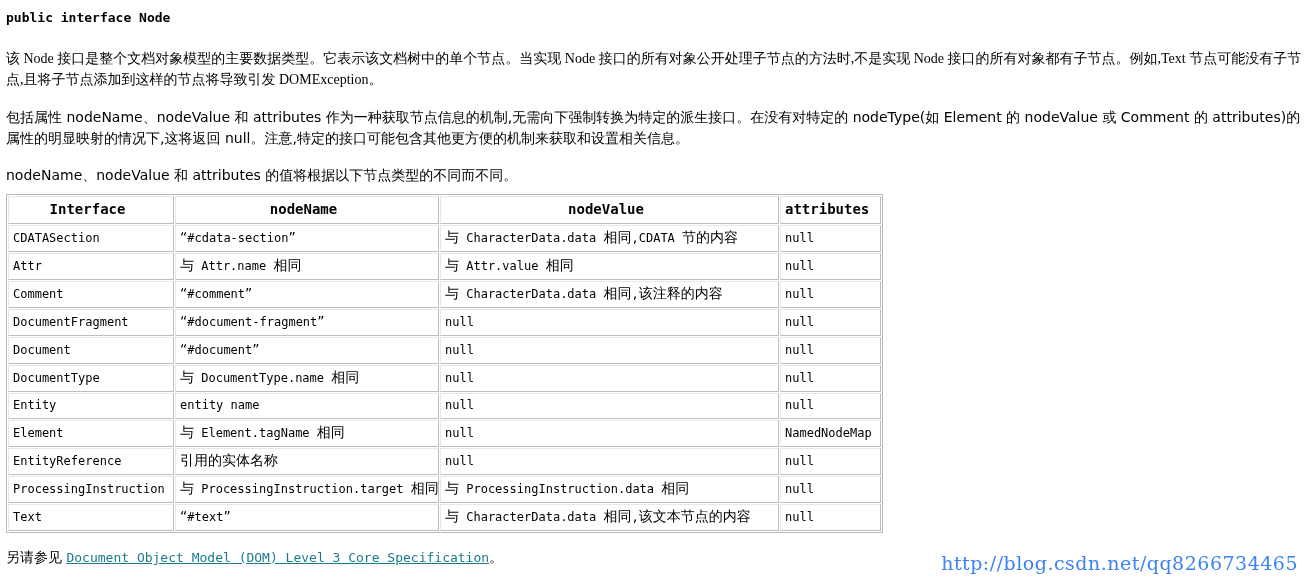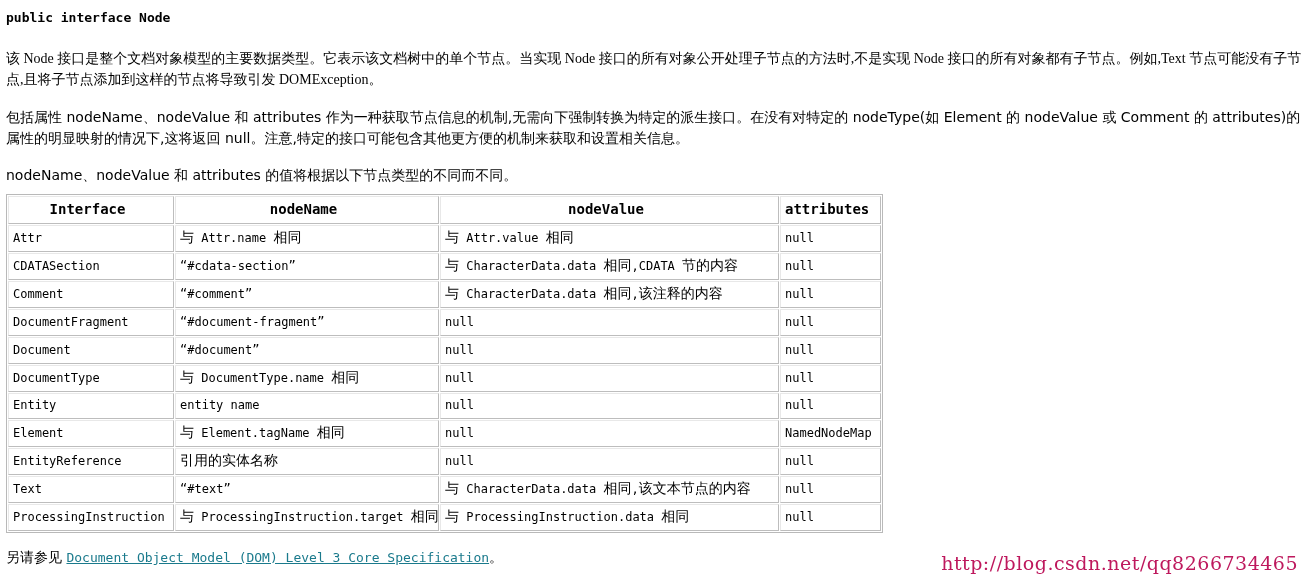--- a/index.html
+++ b/index.html
@@ -145,32 +145,32 @@
     <thead>
       <tr>
         <th>Interface</th>
         <th>nodeName</th>
         <th>nodeValue</th>
         <th>attributes</th>
       </tr>
     </thead>
     <tbody>
         <tr>
+          <td><span class="code">CDATASection</span></td>
+          <td><span class="cjk">“</span><span class="code">#cdata-section</span><span class="cjk">”</span></td>
+          <td><span class="cjk">与</span><span class="code"> CharacterData.data </span><span class="cjk">相同</span><span class="code">,CDATA </span><span class="cjk">节的内容</span></td>
+          <td><span class="code">null</span></td>
+        </tr>
+        <tr>
           <td><span class="code">Attr</span></td>
           <td><span class="cjk">与</span><span class="code"> Attr.name </span><span class="cjk">相同</span></td>
           <td><span class="cjk">与</span><span class="code"> Attr.value </span><span class="cjk">相同</span></td>
           <td><span class="code">null</span></td>
         </tr>
         <tr>
-          <td><span class="code">CDATASection</span></td>
-          <td><span class="cjk">“</span><span class="code">#cdata-section</span><span class="cjk">”</span></td>
-          <td><span class="cjk">与</span><span class="code"> CharacterData.data </span><span class="cjk">相同</span><span class="code">,CDATA </span><span class="cjk">节的内容</span></td>
-          <td><span class="code">null</span></td>
-        </tr>
-        <tr>
           <td><span class="code">Comment</span></td>
           <td><span class="cjk">“</span><span class="code">#comment</span><span class="cjk">”</span></td>
           <td><span class="cjk">与</span><span class="code"> CharacterData.data </span><span class="cjk">相同</span><span class="code">,</span><span class="cjk">该注释的内容</span></td>
           <td><span class="code">null</span></td>
         </tr>
         <tr>
           <td><span class="code">DocumentFragment</span></td>
           <td><span class="cjk">“</span><span class="code">#document-fragment</span><span class="cjk">”</span></td>
           <td><span class="code">null</span></td>
           <td><span class="code">null</span></td>
@@ -199,31 +199,31 @@
           <td><span class="code">null</span></td>
           <td><span class="code">NamedNodeMap</span></td>
         </tr>
         <tr>
           <td><span class="code">EntityReference</span></td>
           <td><span class="cjk">引用的实体名称</span></td>
           <td><span class="code">null</span></td>
           <td><span class="code">null</span></td>
         </tr>
         <tr>
+          <td><span class="code">ProcessingInstruction</span></td>
+          <td><span class="cjk">与</span><span class="code"> ProcessingInstruction.target </span><span class="cjk">相同</span></td>
+          <td><span class="cjk">与</span><span class="code"> ProcessingInstruction.data </span><span class="cjk">相同</span></td>
+          <td><span class="code">null</span></td>
+        </tr>
+        <tr>
           <td><span class="code">Text</span></td>
           <td><span class="cjk">“</span><span class="code">#text</span><span class="cjk">”</span></td>
           <td><span class="cjk">与</span><span class="code"> CharacterData.data </span><span class="cjk">相同</span><span class="code">,</span><span class="cjk">该文本节点的内容</span></td>
           <td><span class="code">null</span></td>
         </tr>
-        <tr>
-          <td><span class="code">ProcessingInstruction</span></td>
-          <td><span class="cjk">与</span><span class="code"> ProcessingInstruction.target </span><span class="cjk">相同</span></td>
-          <td><span class="cjk">与</span><span class="code"> ProcessingInstruction.data </span><span class="cjk">相同</span></td>
-          <td><span class="code">null</span></td>
-        </tr>
       </tbody>
   </table>
 
   <div class="seealso"><span>另请参见 </span><a href="#" style="color: rgb(26, 122, 140);">Document Object Model (DOM) Level 3 Core Specification</a><span>。</span></div>
 
 </div>
 
-<div class="watermark" style="color: #be185d;">http://blog.csdn.net/qq8266734465</div>
+<div class="watermark" style="color: #3b82f6;">http://blog.csdn.net/qq8266734465</div>
 
 </body></html>

